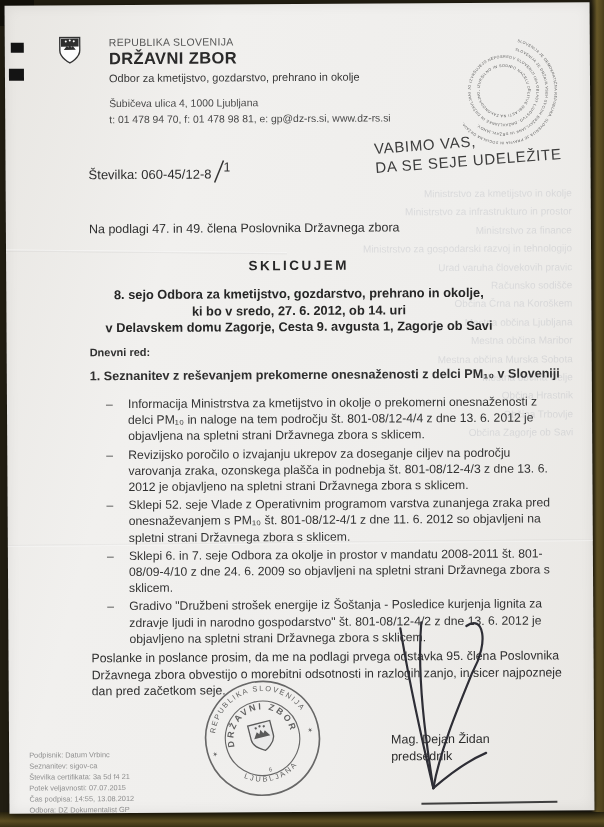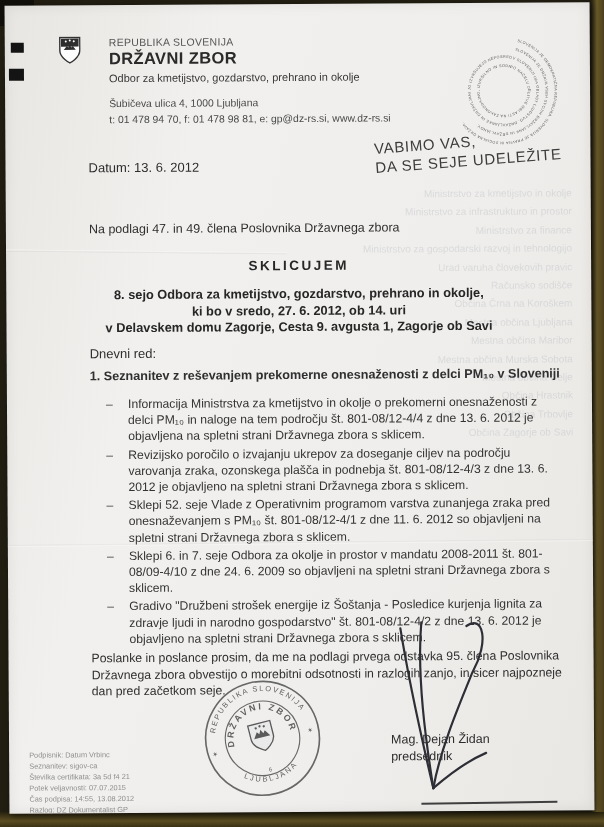--- a/index.html
+++ b/index.html
@@ -43,21 +43,21 @@
 
   .refblock{position:absolute;left:83px;top:154px;font-size:13px;line-height:18px;color:#2d2d2d;}
   .refrow{white-space:nowrap;}
   .hand-one{display:inline-block;vertical-align:-6px;margin-left:1px;}
 
   .legal{position:absolute;left:83px;top:217px;font-size:12.5px;}
   .convene{position:absolute;left:0;top:254px;width:100%;text-align:center;
     font-weight:bold;font-size:13.5px;letter-spacing:2.5px;color:#262626;}
   .session{position:absolute;left:0;top:282px;width:100%;text-align:center;
     font-weight:bold;font-size:12.8px;line-height:16.5px;color:#262626;}
-  .dnevni{position:absolute;left:83px;top:341px;font-weight:normal;font-size:13px;}
+  .dnevni{position:absolute;left:83px;top:341px;font-weight:bold;font-size:11px;}
   .item1{position:absolute;left:83px;top:364px;width:472px;font-weight:bold;font-size:12.6px;}
 
   .bullets{position:absolute;left:97px;top:391px;width:450px;display:flex;flex-direction:column;gap:2px;}
   .bullet{position:relative;padding-left:24px;font-size:12.2px;line-height:16.2px;color:#333;}
   .bullet .mark{position:absolute;left:2px;top:0;}
 
   .closing{position:absolute;left:83px;top:645px;width:482px;font-size:12.3px;line-height:16.5px;}
 
   .seal{position:absolute;left:192px;top:672px;transform:rotate(-14deg);opacity:.82;}
   .signame{position:absolute;left:382px;top:728px;font-size:12.5px;line-height:17px;color:#2d2d2d;}
@@ -118,22 +118,25 @@
     </svg>
   </div>
 
   <div class="invite">
     <div>VABIMO VAS,</div>
     <div>DA SE SEJE UDELEŽITE</div>
   </div>
 
   <div class="refblock">
     <div class="refrow">
-      <span>Datum:</span>
-      <span>13. 6. 2012</span>
+      <span>Številka:</span>
+      <span>060-45/12-8</span><span class="hand-one"><svg width="17" height="26" viewBox="0 0 17 26">
+            <line x1="2" y1="24" x2="11" y2="2" stroke="#333" stroke-width="1.5"></line>
+            <text x="11" y="13" font-size="13" fill="#333" font-family="Liberation Sans, sans-serif">1</text>
+          </svg></span>
     </div>
   </div>
 
   <div class="legal">Na podlagi 47. in 49. člena Poslovnika Državnega zbora</div>
 
   <div class="convene">SKLICUJEM</div>
 
   <div class="session">
     <div>8. sejo Odbora za kmetijstvo, gozdarstvo, prehrano in okolje,</div>
     <div>ki bo v sredo, 27. 6. 2012, ob 14. uri</div>
@@ -209,21 +212,21 @@
       </g>
     </svg>
   </div>
 
   <div class="certfooter">
     <div>Podpisnik: Datum Vrbinc</div>
     <div>Seznanitev: sigov-ca</div>
     <div>Številka certifikata: 3a 5d f4 21</div>
     <div>Potek veljavnosti: 07.07.2015</div>
     <div>Čas podpisa: 14:55, 13.08.2012</div>
-    <div>Razlog: DZ Dokumentalist GP</div>
+    <div>Odbora: DZ Dokumentalist GP</div>
   </div>
 
   <div class="bottomline"></div>
 
   <div class="ghost">
     <div>Ministrstvo za kmetijstvo in okolje</div>
     <div>Ministrstvo za infrastrukturo in prostor</div>
     <div>Ministrstvo za finance</div>
     <div>Ministrstvo za gospodarski razvoj in tehnologijo</div>
     <div>Urad varuha človekovih pravic</div>

